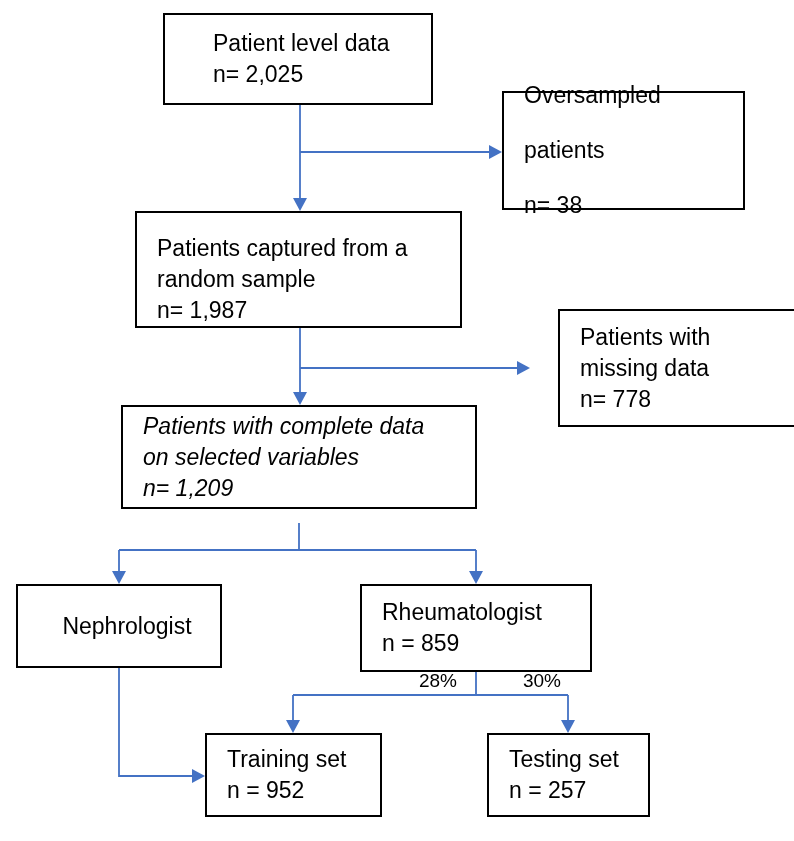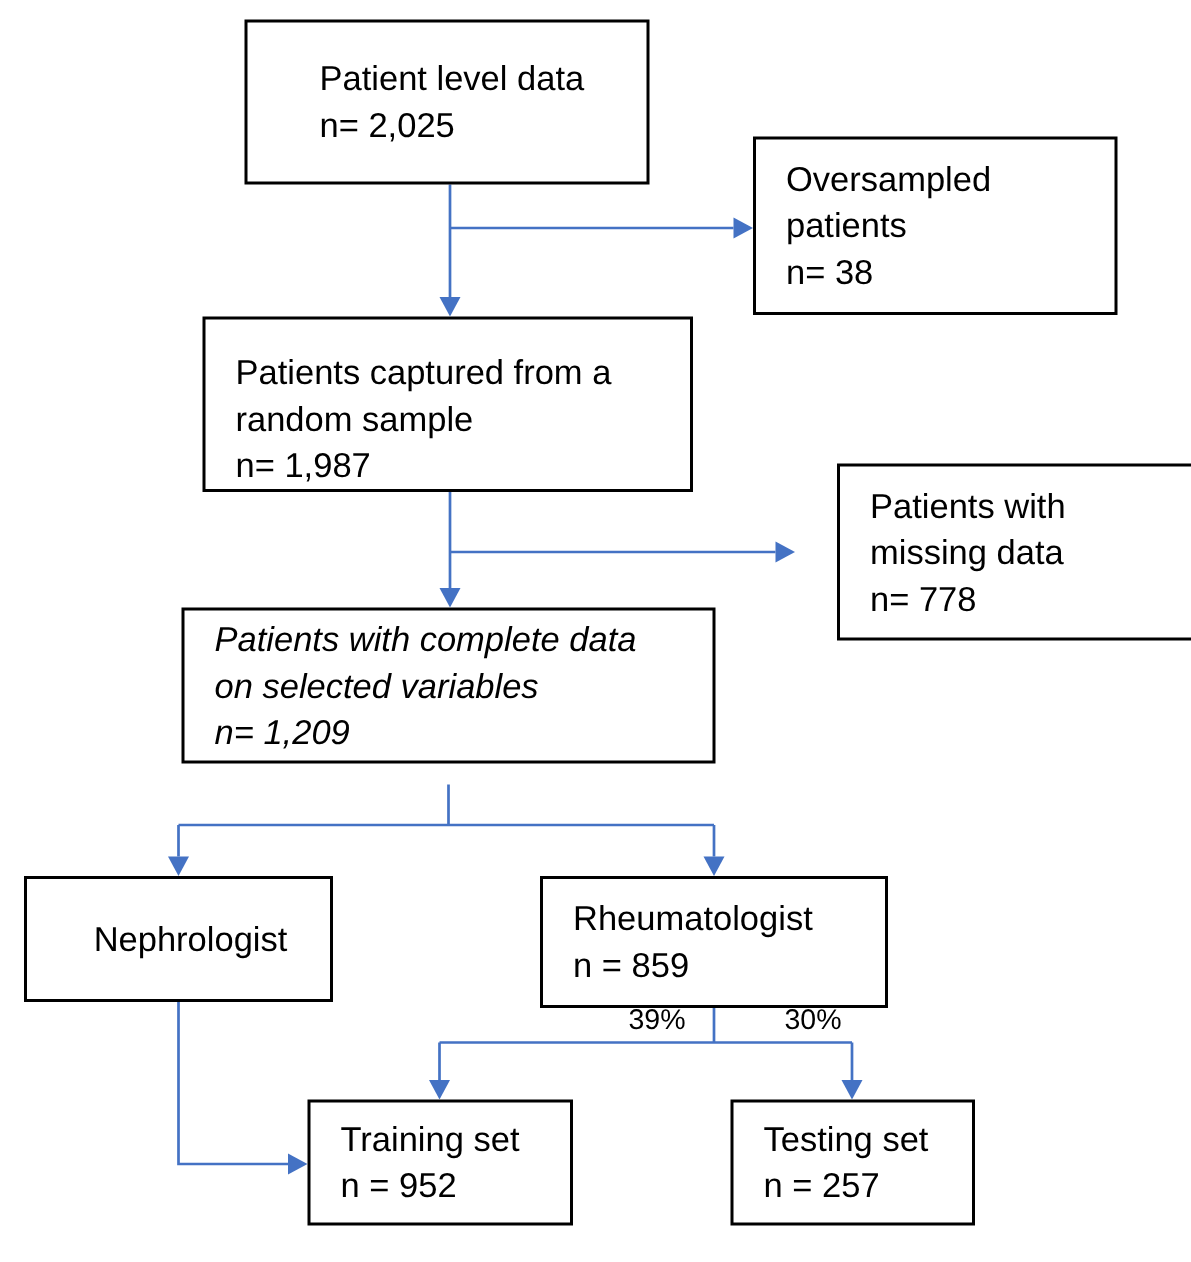--- a/index.html
+++ b/index.html
@@ -78,26 +78,26 @@
     <polygon points="469,571 483,571 476,584"></polygon>
 
     <path d="M476 668 V695 M293 695 H568 M293 695 V720 M568 695 V720"></path>
     <polygon points="286,720 300,720 293,733"></polygon>
     <polygon points="561,720 575,720 568,733"></polygon>
 
     <path d="M119 668 V776 H192"></path>
     <polygon points="192,769 192,783 205,776"></polygon>
   </svg>
 
-  <div class="box" style="left:163px; top:13px; width:270px; height:110px;padding-left:48px;">
+  <div class="box" style="left:163px; top:13px; width:270px; height:92px;padding-left:48px;">
     <div>Patient level data</div>
     <div>n= 2,025</div>
   </div>
 
-  <div class="box" style="left:502px; top:91px; width:243px; height:119px;">
+  <div class="box" style="left:502px; top:91px; width:243px; height:119px;gap:24px;">
     <div>Oversampled</div>
     <div>patients</div>
     <div>n= 38</div>
   </div>
 
   <div class="box" style="left:135px; top:211px; width:327px; height:117px;justify-content:flex-end;">
     <div>Patients captured from a</div>
     <div>random sample</div>
     <div>n= 1,987</div>
   </div>
@@ -126,16 +126,16 @@
   <div class="box" style="left:205px; top:733px; width:177px; height:84px;">
     <div>Training set</div>
     <div>n = 952</div>
   </div>
 
   <div class="box" style="left:487px; top:733px; width:163px; height:84px;">
     <div>Testing set</div>
     <div>n = 257</div>
   </div>
 
-  <div class="pct right-align" style="left:397px; top:669px; width:60px;">39%</div>
+  <div class="pct right-align" style="left:397px; top:669px; width:60px;">28%</div>
   <div class="pct" style="left:501px; top:669px; width:60px;text-align:right;">30%</div>
 
 </div>
 
 </body></html>

